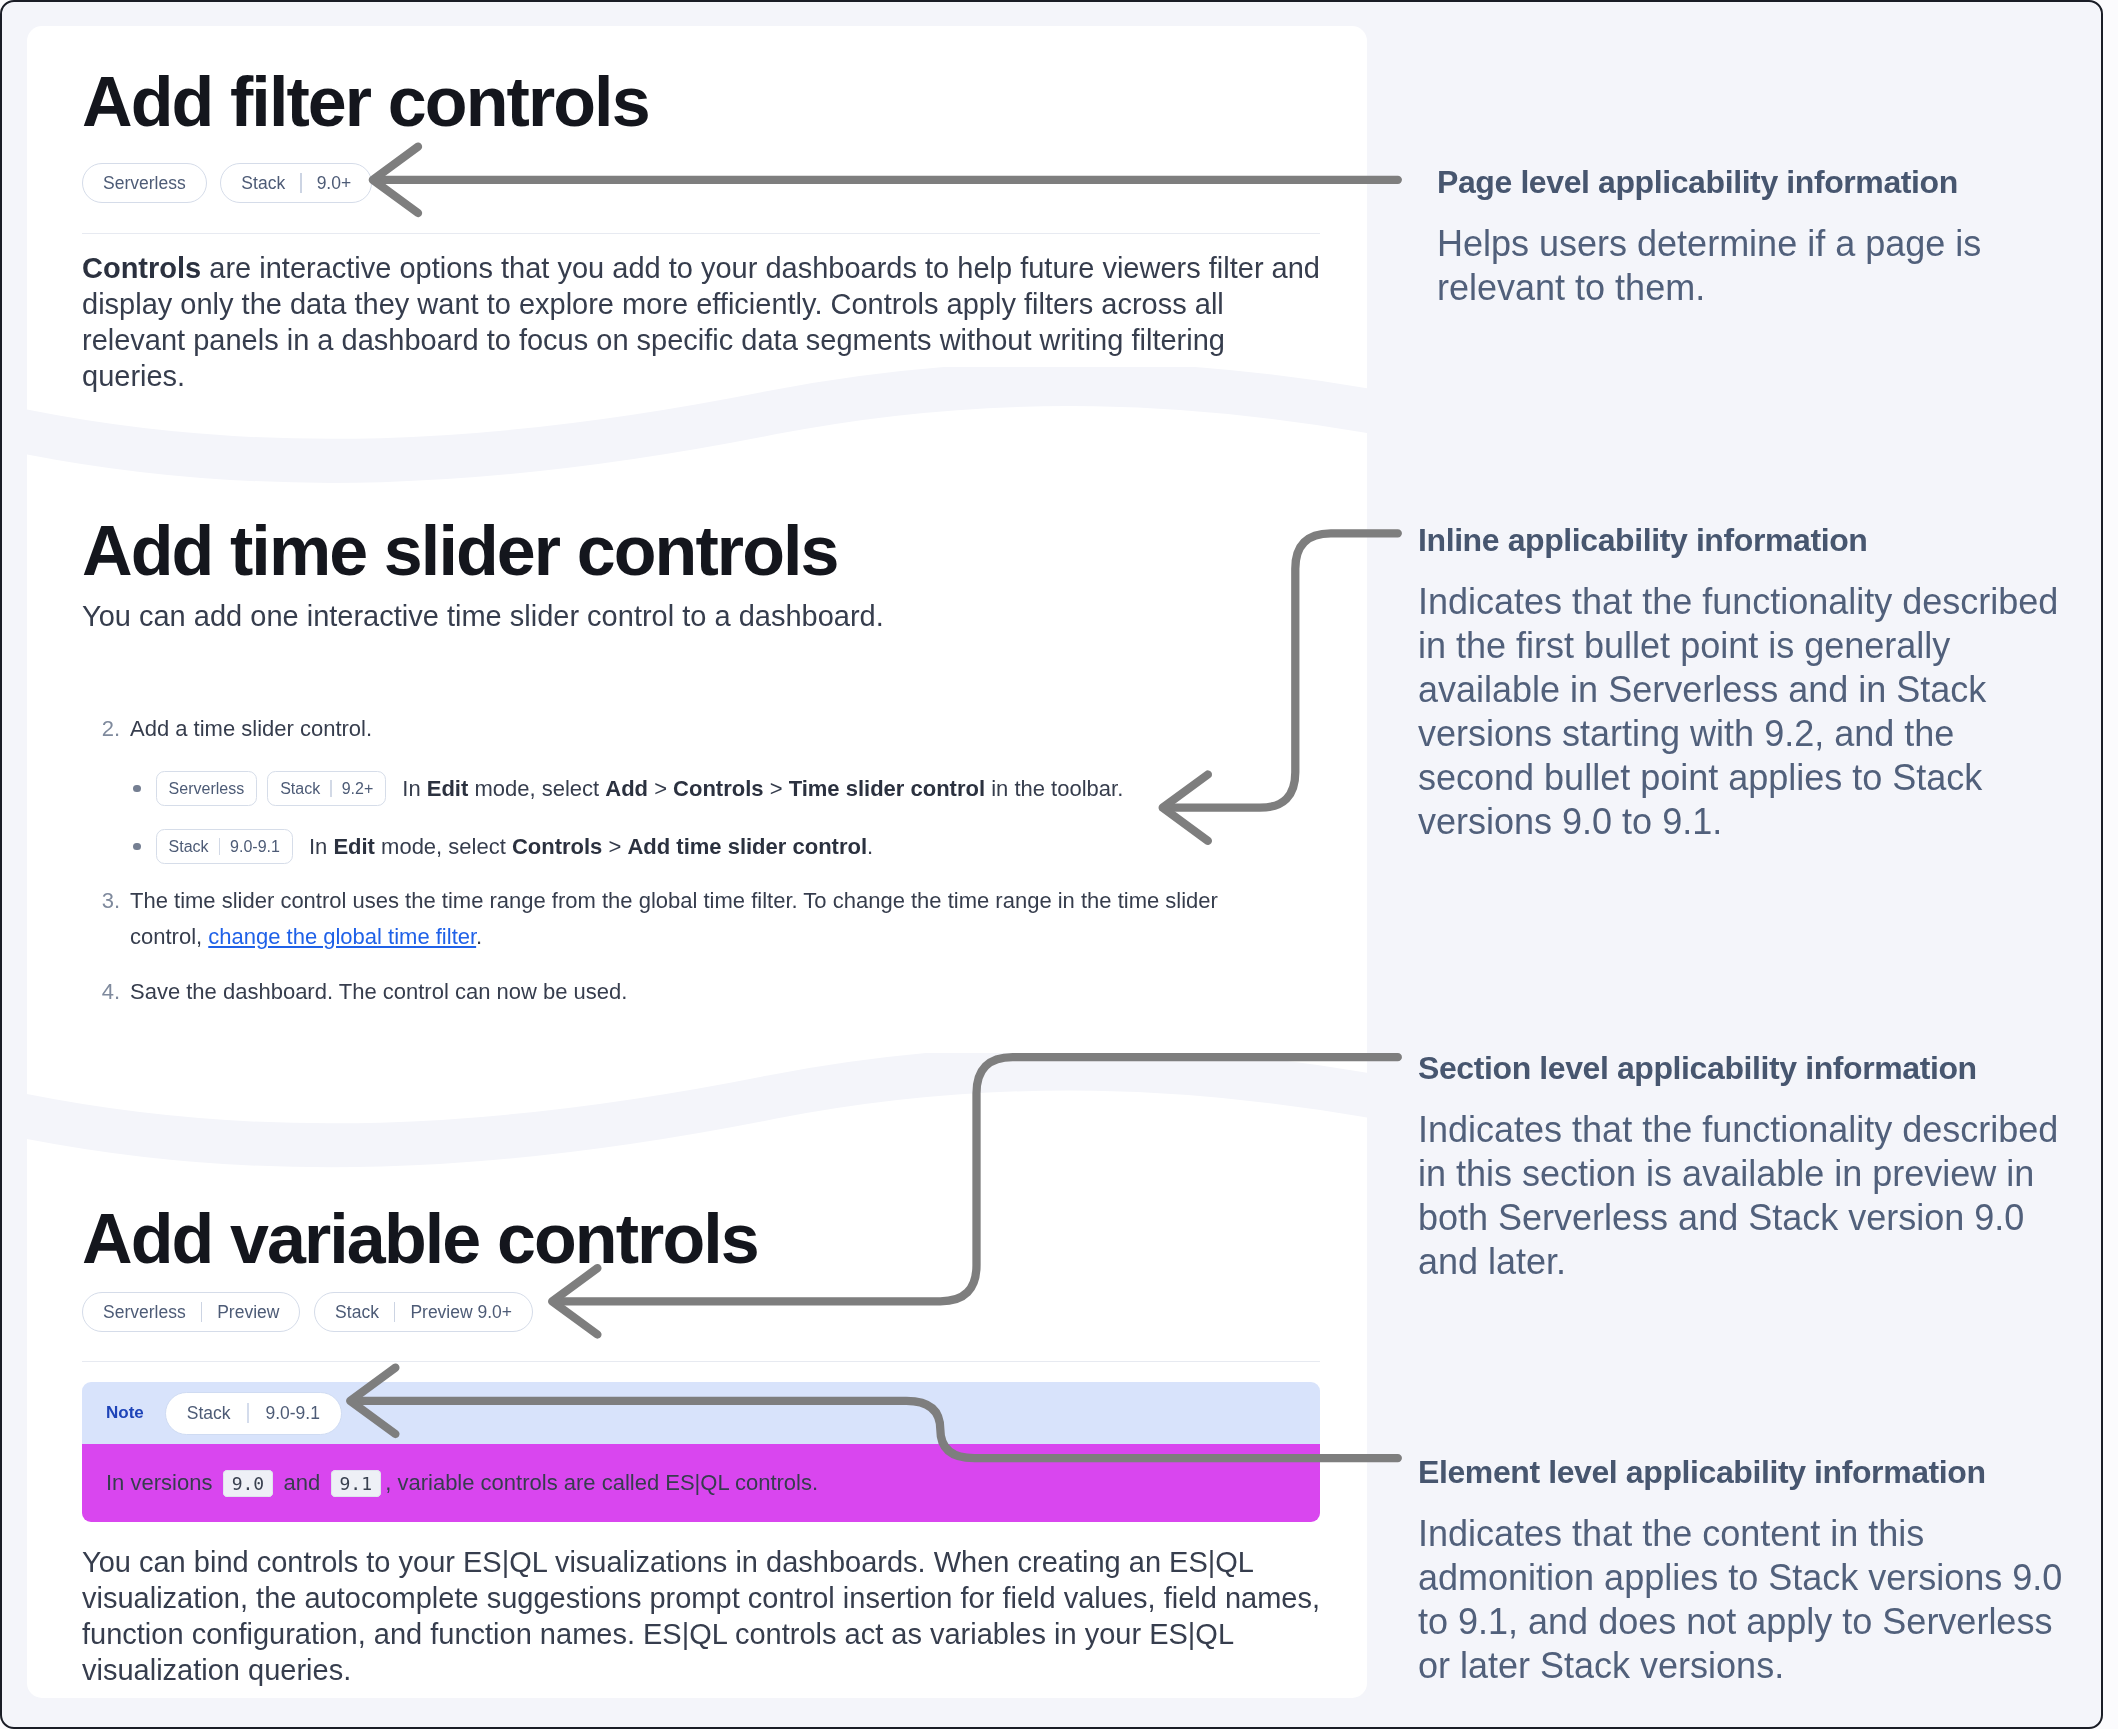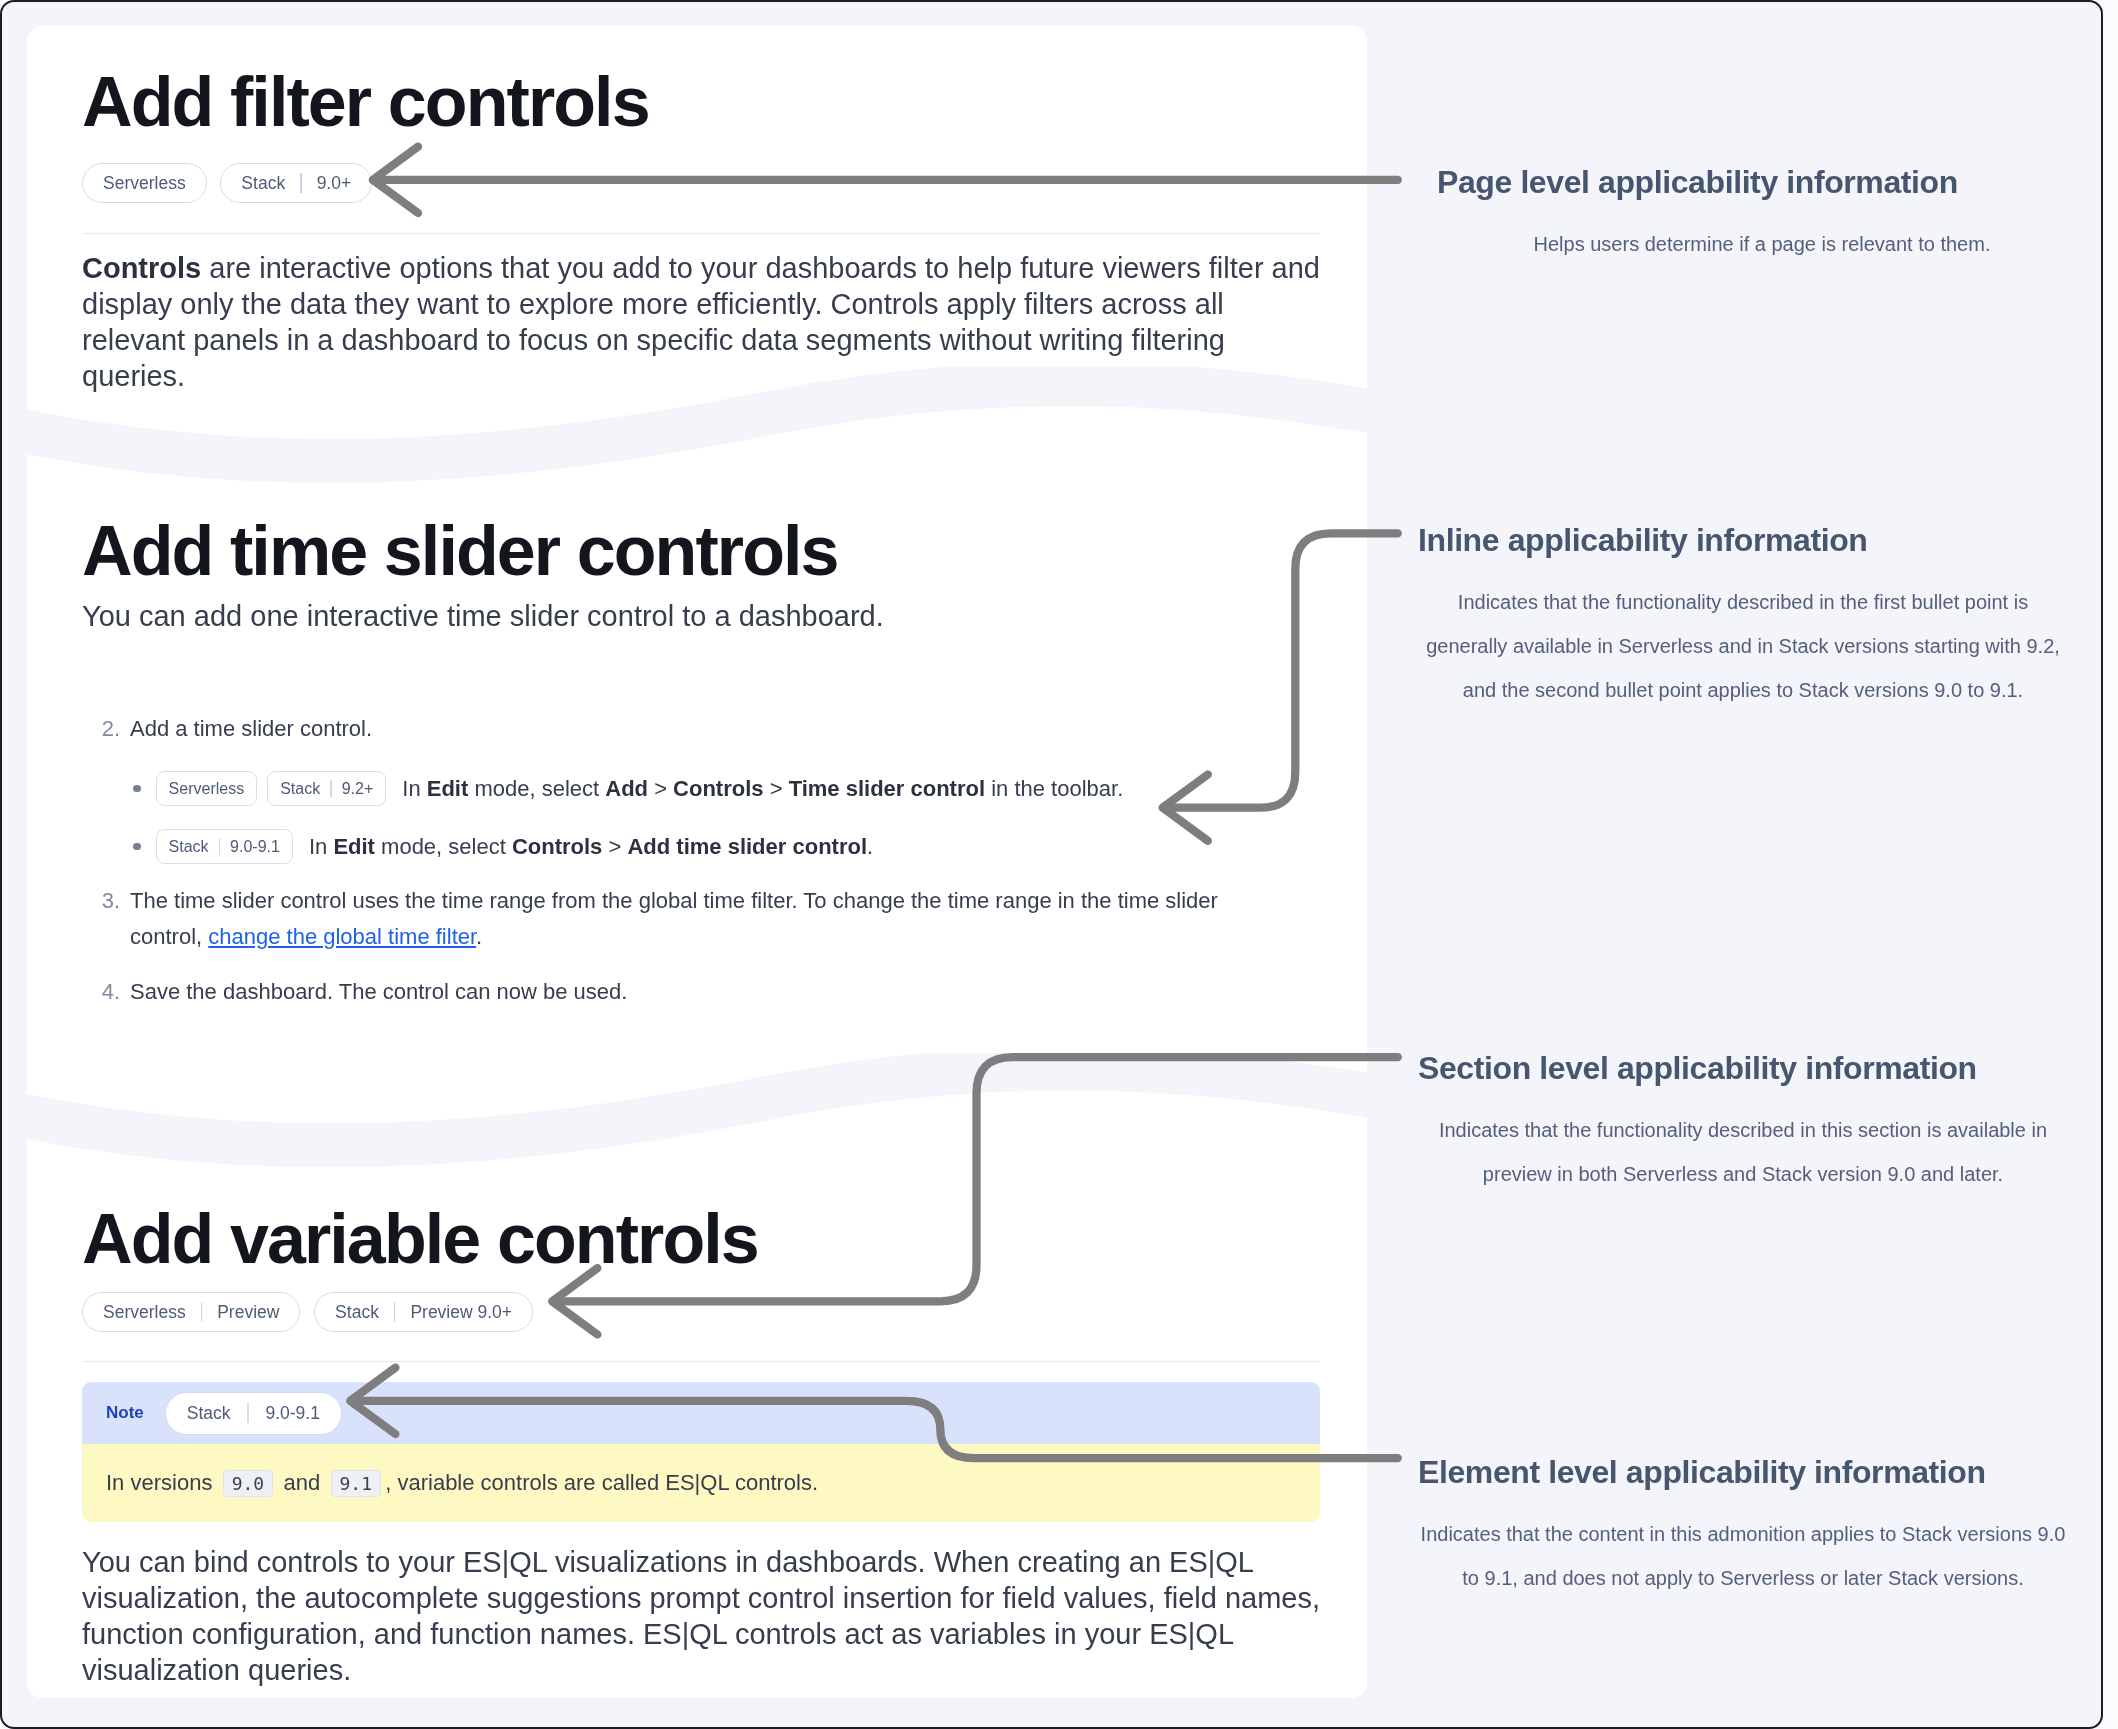--- a/index.html
+++ b/index.html
@@ -63,32 +63,32 @@
     height:62px; background:#d8e3fb; display:flex; align-items:center; padding:0 24px; gap:21px;
   }
   .note-label { font-size:17px; font-weight:700; color:#1e44b8; }
   .note-pill {
     display:inline-flex; align-items:center; height:43px; padding:0 21px; gap:16.7px;
     background:#fff; border:1.5px solid #cfdbf2; border-radius:22px;
     font-size:17.5px; color:#4d5b76; white-space:nowrap;
   }
   .note-pill .sep { width:1.5px; height:20px; background:#d4dcec; }
   .note-body {
-    height:78px; background:#fef9c3; display:flex; align-items:center; padding:4px 24px;
+    height:78px; background:#d946ef; display:flex; align-items:center; padding:4px 24px;
     font-size:22px; color:#363d4d;text-align:right;
   }
   .note-body code {
     font-family:"DejaVu Sans Mono", monospace; font-size:18px; color:#39404f;
     background:#eef0f6; border:0.8px solid #dfe3ed; border-radius:4.6px; padding:2.3px 7.6px; margin:0 4.6px;
   }
 
   
   .ann { position:absolute; width:650px; }
   .ann-title { font-size:32px; font-weight:700; color:#47566f; letter-spacing:-0.4px; line-height:38px; white-space:nowrap; }
-  .ann-body { margin-top:21px; font-size:20px; line-height:44px; color:#51607b;text-align:center; }
+  .ann-body { margin-top:21px; font-size:36px; line-height:44px; color:#51607b; }
 
   .arrows { position:absolute; inset:0; z-index:10; pointer-events:none; }
 </style>
 </head>
 <body>
 
 <div class="frame">
 
   <div class="docs-col">
 

